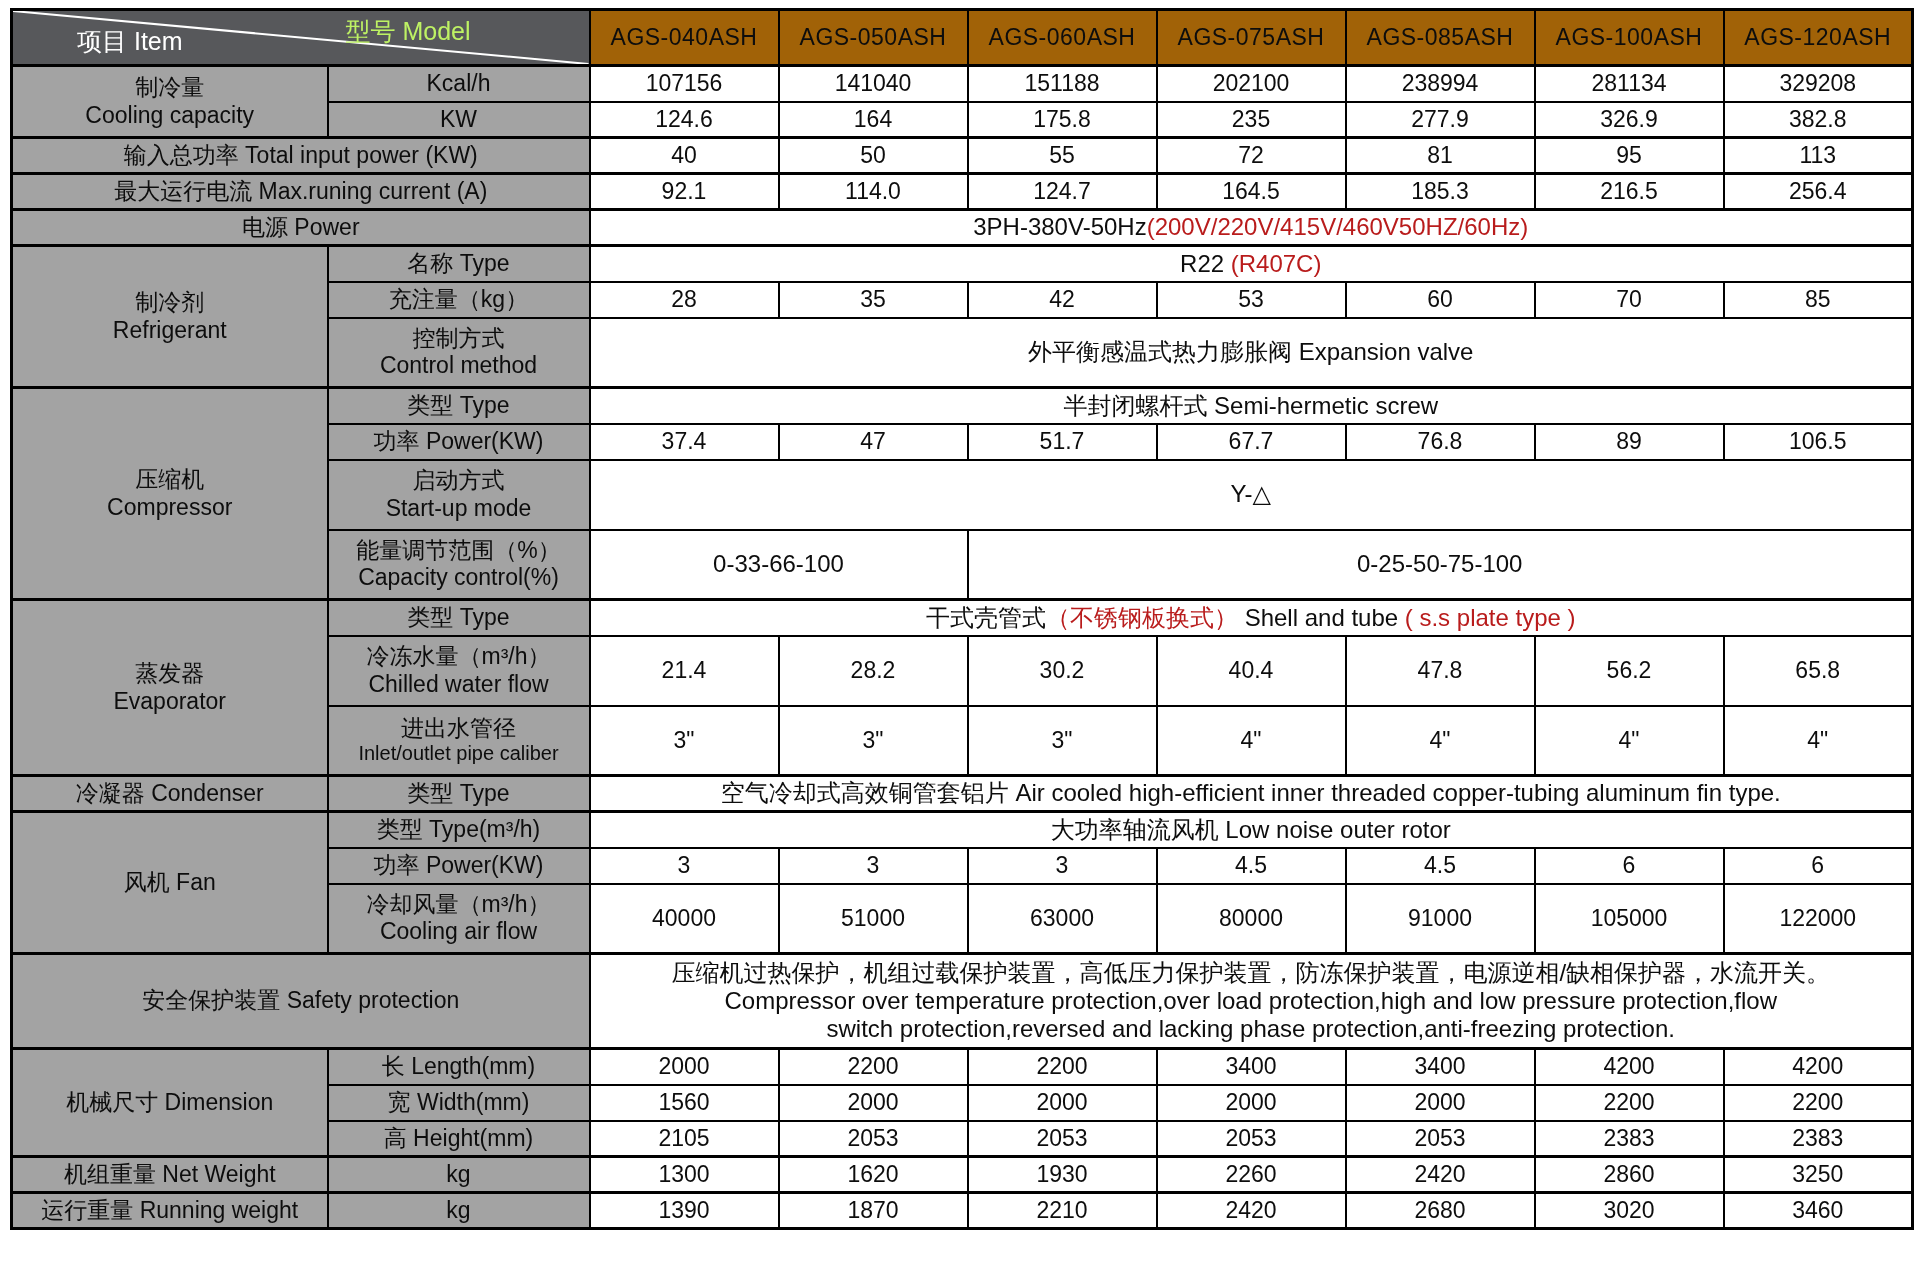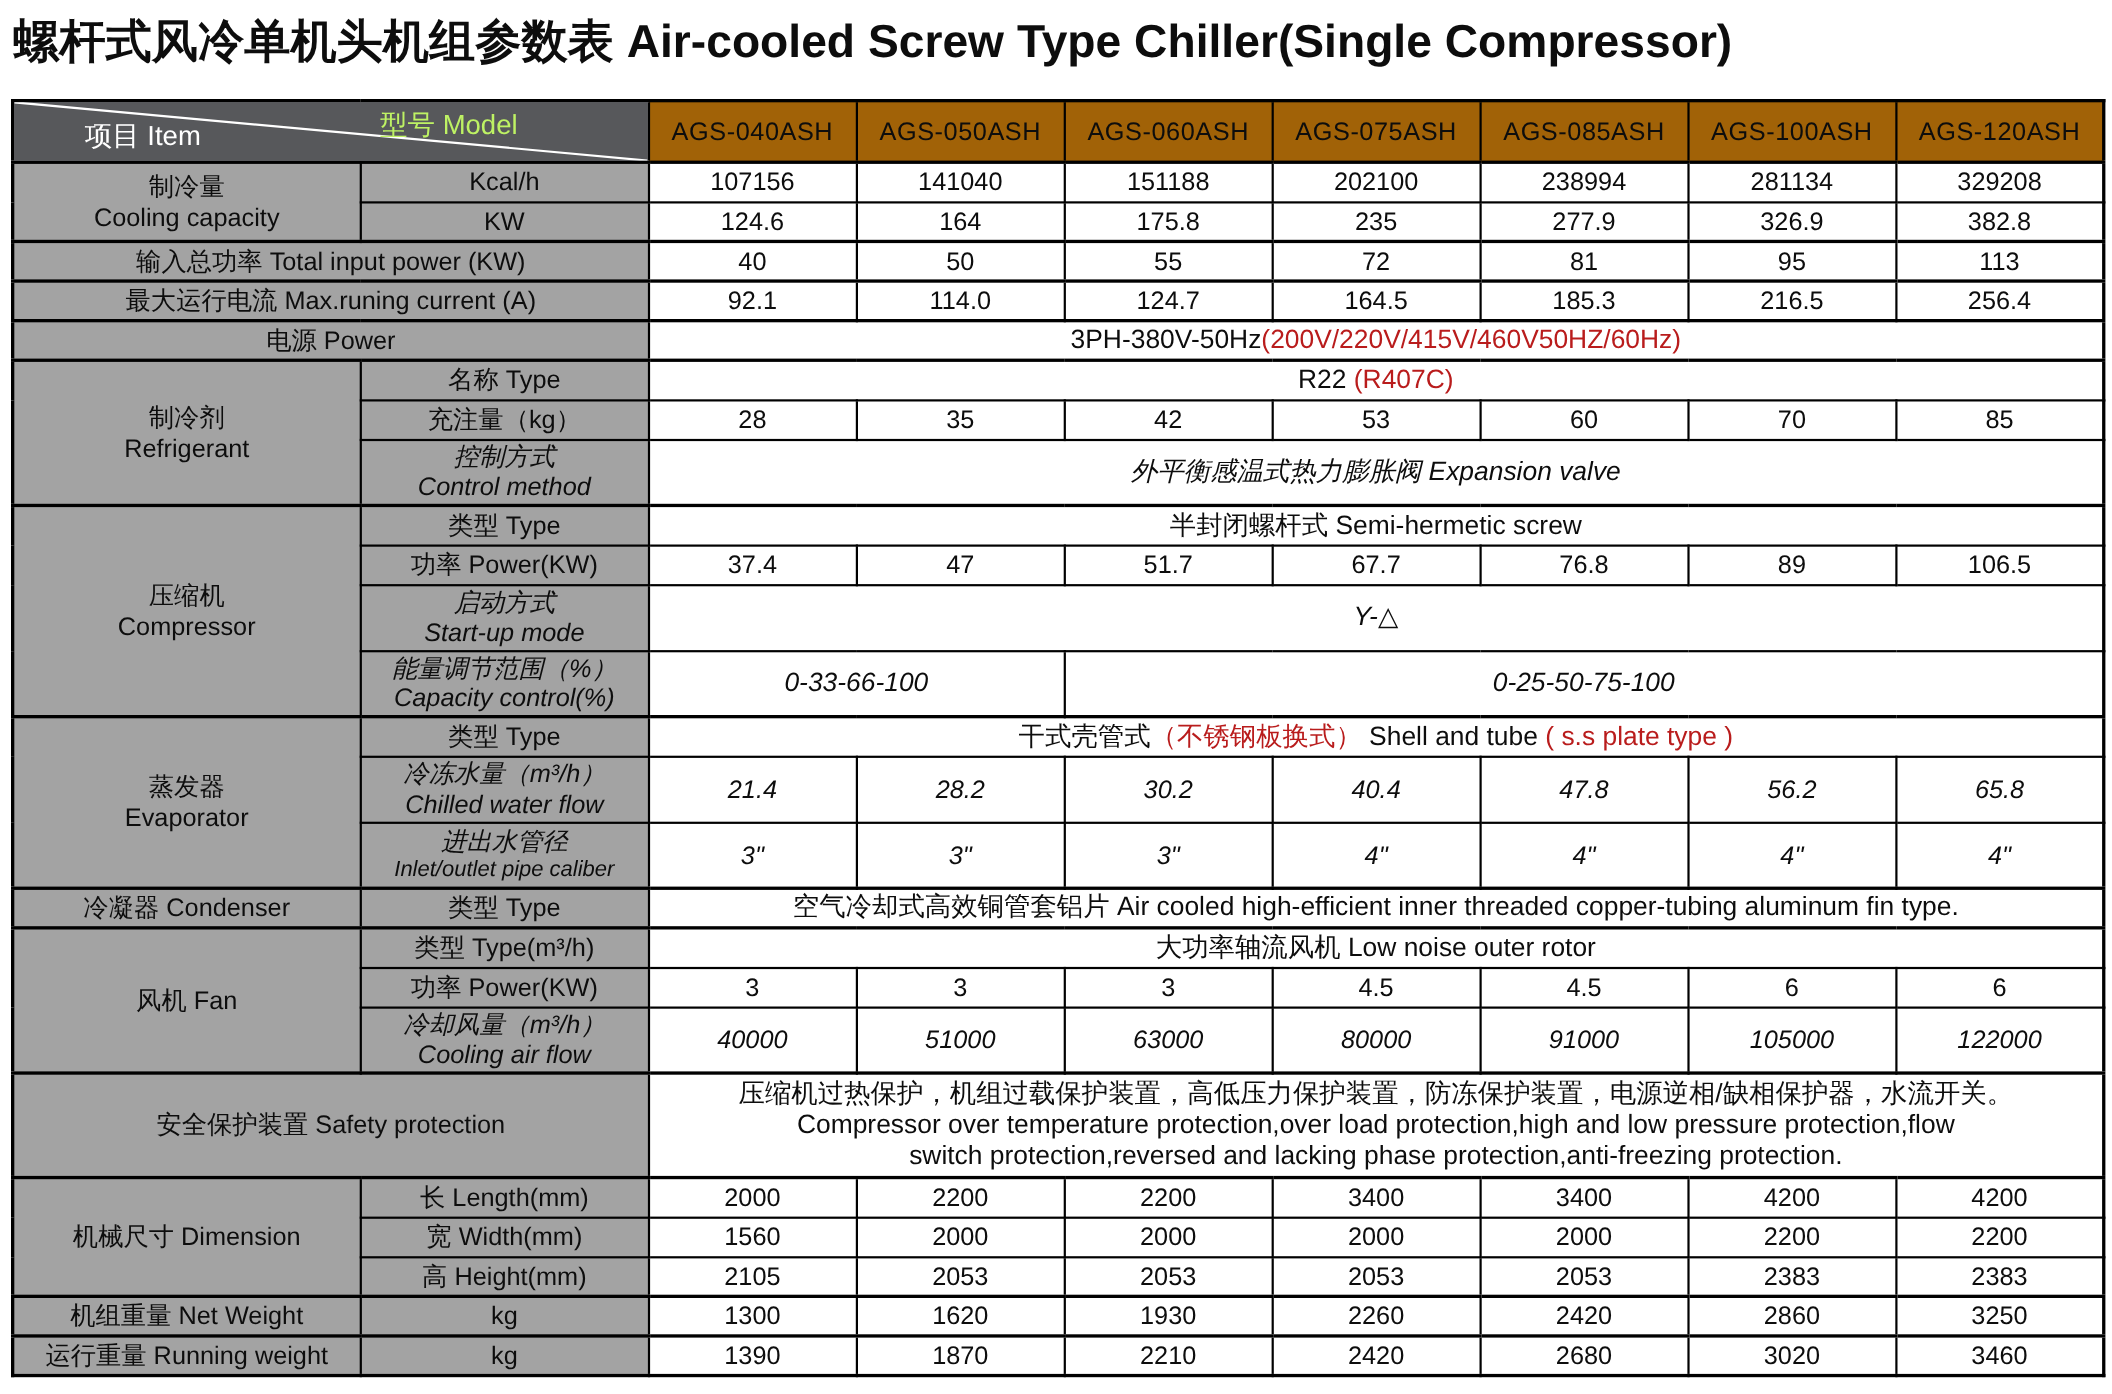--- a/index.html
+++ b/index.html
@@ -12,32 +12,31 @@
   tr.sect td{border-top-width:3px;}
   th.corner{background:#57585b;position:relative;padding:0;}
   th.corner .diag{position:absolute;left:0;top:0;width:100%;height:100%;display:block;}
   th.corner .m-label{position:absolute;top:4px;right:118px;color:#bef264;font-size:25px;font-weight:400;white-space:nowrap;}
   th.corner .i-label{position:absolute;bottom:6px;left:64px;color:#fff;font-size:25px;font-weight:400;white-space:nowrap;margin-top:36px;}
   th.model{background:#a16207;font-weight:400;font-size:23px;letter-spacing:.5px;}
   td{font-size:23px;}
   td.group,td.sub,td.merged{background:#a3a3a3;}
   td.wide{background:#fff;}
   tr.h1{height:36px;}
-  tr.h2{height:60px;font-style:italic;}
+  tr.h2{height:70px;}
   tr.h3{height:95px;}
   .ln{line-height:1.18;}
   .ln.small{font-size:20px;}
   .red{color:#b91c1c;}
   td.wide .ln{font-size:24px;}
 </style>
 </head>
 <body>
 
 <div class="page">
-  <h1 class="title">螺杆式风冷单机头机组参数表 Air-cooled Screw Type Chiller(Single Compressor)</h1>
   <table class="spec">
     <colgroup>
       <col style="width:316px">
         <col style="width:262px">
       <col style="width:189px">
         <col style="width:189px">
         <col style="width:189px">
       <col style="width:189px">
         <col style="width:189px">
         <col style="width:189px">

